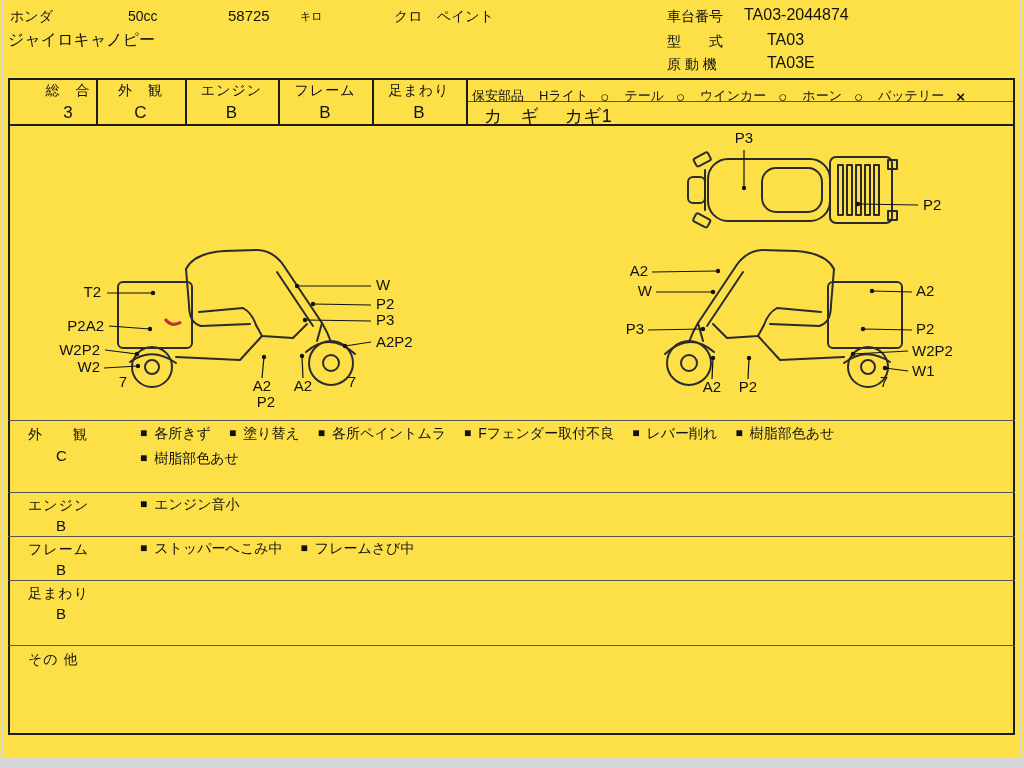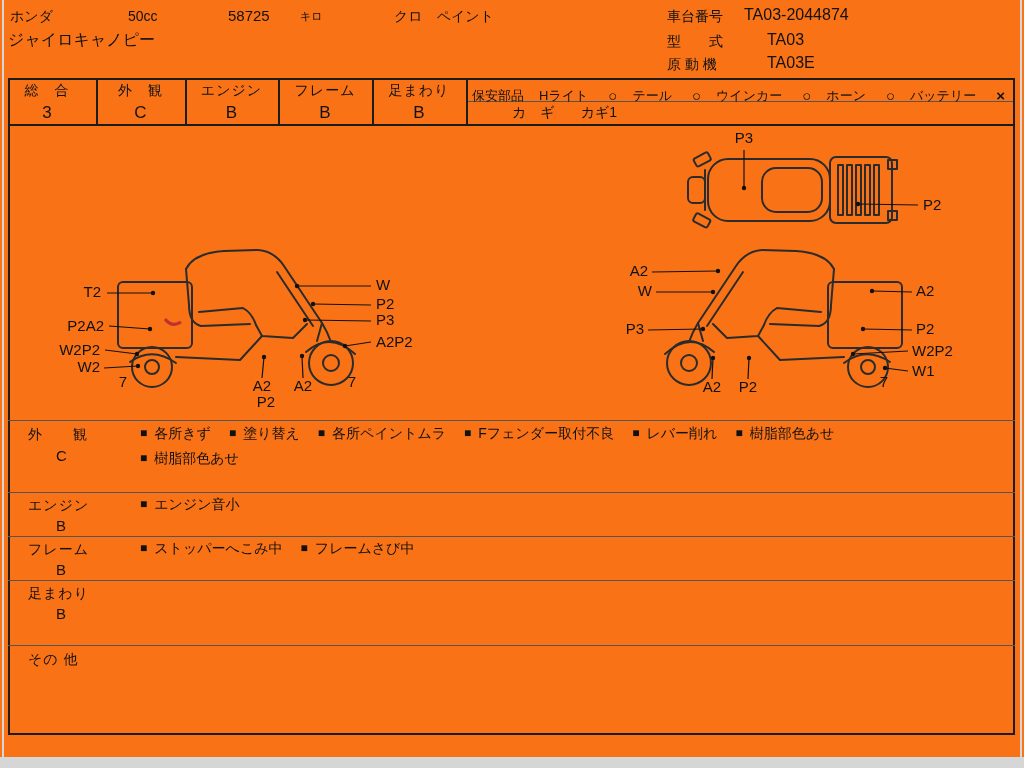--- a/index.html
+++ b/index.html
@@ -1,30 +1,30 @@
 <!DOCTYPE html>
 <html><head>
 <meta charset="utf-8">
 <style>
   *{margin:0;padding:0;box-sizing:border-box}
   html,body{width:1024px;height:768px;overflow:hidden;background:#fff}
   body{font-family:"Liberation Sans","DejaVu Sans",sans-serif;color:#111}
-  .sheet{position:relative;width:1024px;height:768px;background:#f97316}
+  .sheet{position:relative;width:1024px;height:768px;background:#fde047}
   .t{position:absolute;white-space:nowrap}
   .hl,.vl{position:absolute;background:#1c1c1c}
   .thin{background:#555}
   .edge{position:absolute;background:#d6d6d6}
   .f11{font-size:11px}.f14{font-size:14px}.f15{font-size:15px}.f16{font-size:16px}
   .gradecell{position:absolute;top:80px;height:44px;text-align:center}
   .gradecell .gl{font-size:14px;margin-top:2px;letter-spacing:1px}
   .gradecell .gv{font-size:17px;margin-top:3px}
   .safety-row{position:absolute;left:472px;top:87px;width:542px;display:flex;align-items:center;gap:15px;font-size:13px;white-space:nowrap}
-  .sf-item{display:flex;align-items:flex-start;gap:20px}
+  .sf-item{display:flex;align-items:flex-end;gap:12px}
   .sf-status{font-size:15px;font-weight:bold}
-  .key-row{position:absolute;left:512px;top:104px;font-size:14px;display:flex;gap:26px;white-space:nowrap}
+  .key-row{position:absolute;left:484px;top:104px;font-size:18px;display:flex;gap:26px;white-space:nowrap}
   .note-label{position:absolute;font-size:14px;letter-spacing:1px;white-space:nowrap}
   .note-grade{position:absolute;font-size:15px}
   .note-items{position:absolute;display:flex;gap:18px;font-size:14px;white-space:nowrap}
   .ni::before{content:"■";font-size:12px;margin-right:7px;position:relative;top:-1px}
   .lbl{font-size:15px;fill:#111}
 </style>
 </head>
 <body>
 
 <div class="sheet">
@@ -56,21 +56,21 @@
   <div class="hl thin" style="left:8px;top:492px;width:1007px;height:1px"></div>
   <div class="hl thin" style="left:8px;top:536px;width:1007px;height:1px"></div>
   <div class="hl thin" style="left:8px;top:580px;width:1007px;height:1px"></div>
   <div class="hl thin" style="left:8px;top:645px;width:1007px;height:1px"></div>
   <div class="hl" style="left:8px;top:733px;width:1007px;height:2px"></div>
 
   <div class="edge" style="left:2px;top:0;width:2px;height:768px"></div>
   <div class="edge" style="left:1020px;top:0;width:2px;height:768px"></div>
   <div class="edge" style="left:0;top:757px;width:1024px;height:11px"></div>
 
-  <div class="gradecell" style="left:3px;width:88px">
+  <div class="gradecell" style="left:24px;width:88px">
     <div class="gl">総　合</div>
     <div class="gv">3</div>
   </div>
   <div class="gradecell" style="left:96px;width:89px">
     <div class="gl">外　観</div>
     <div class="gv">C</div>
   </div>
   <div class="gradecell" style="left:185px;width:93px">
     <div class="gl">エンジン</div>
     <div class="gv">B</div>

